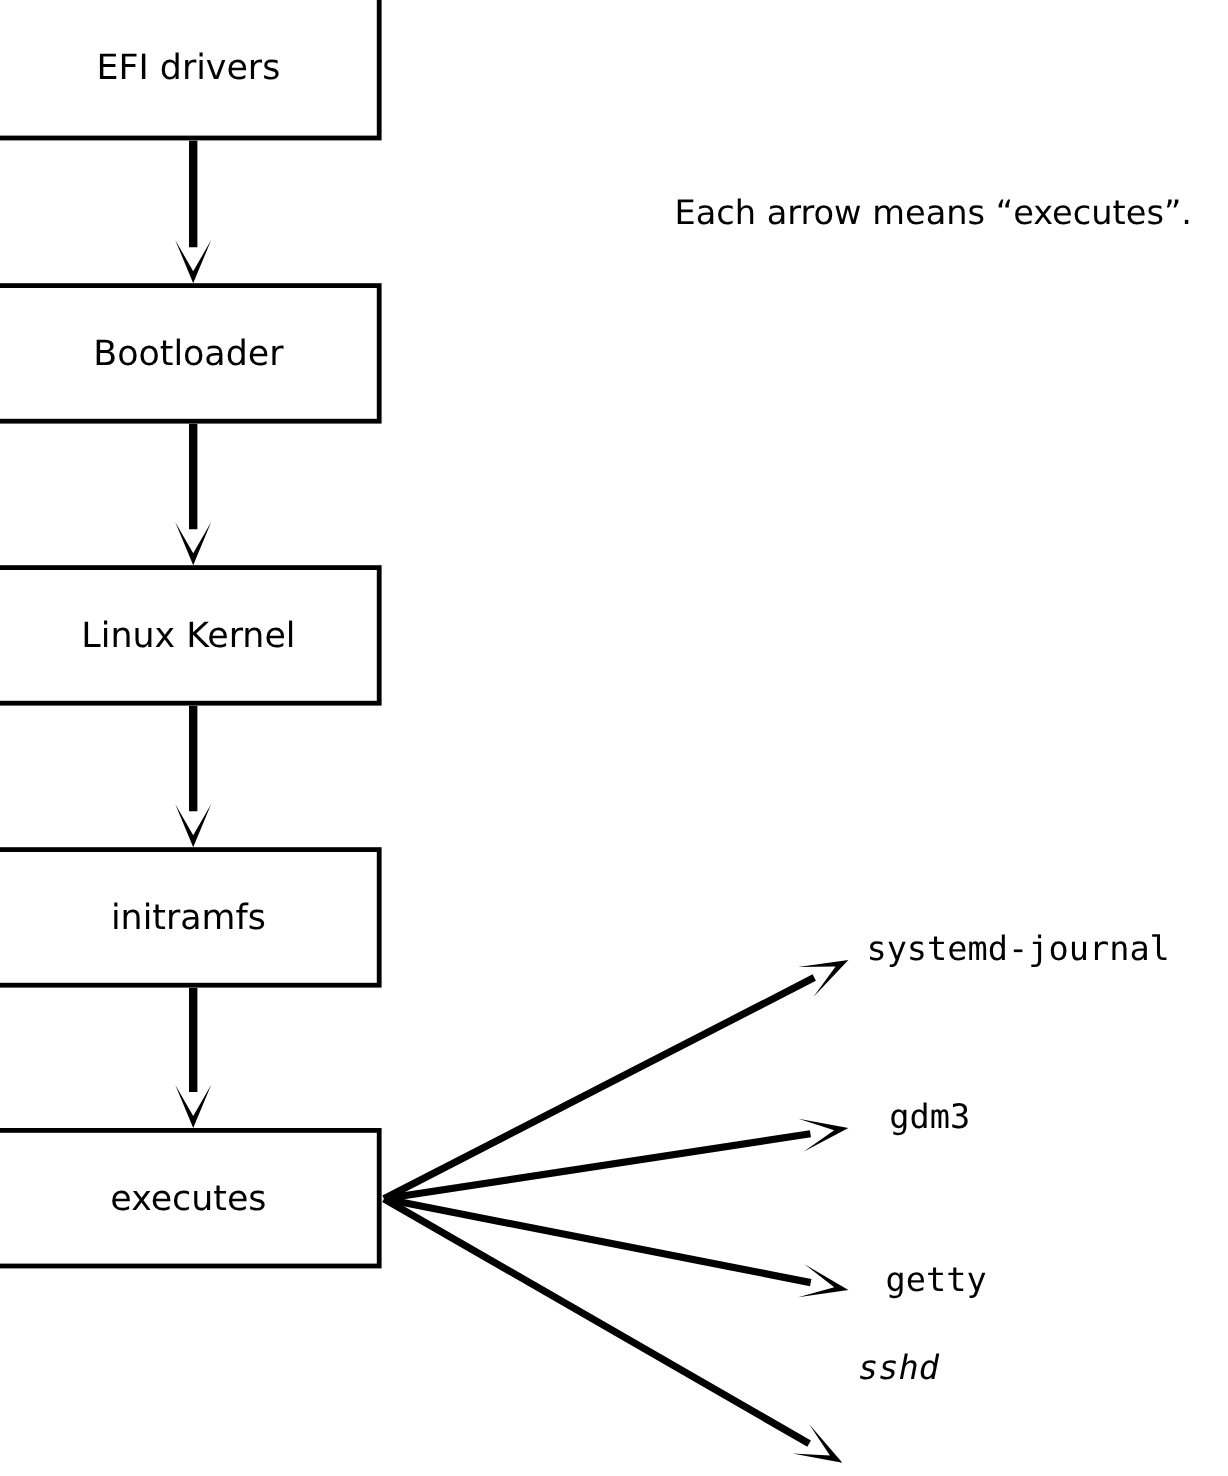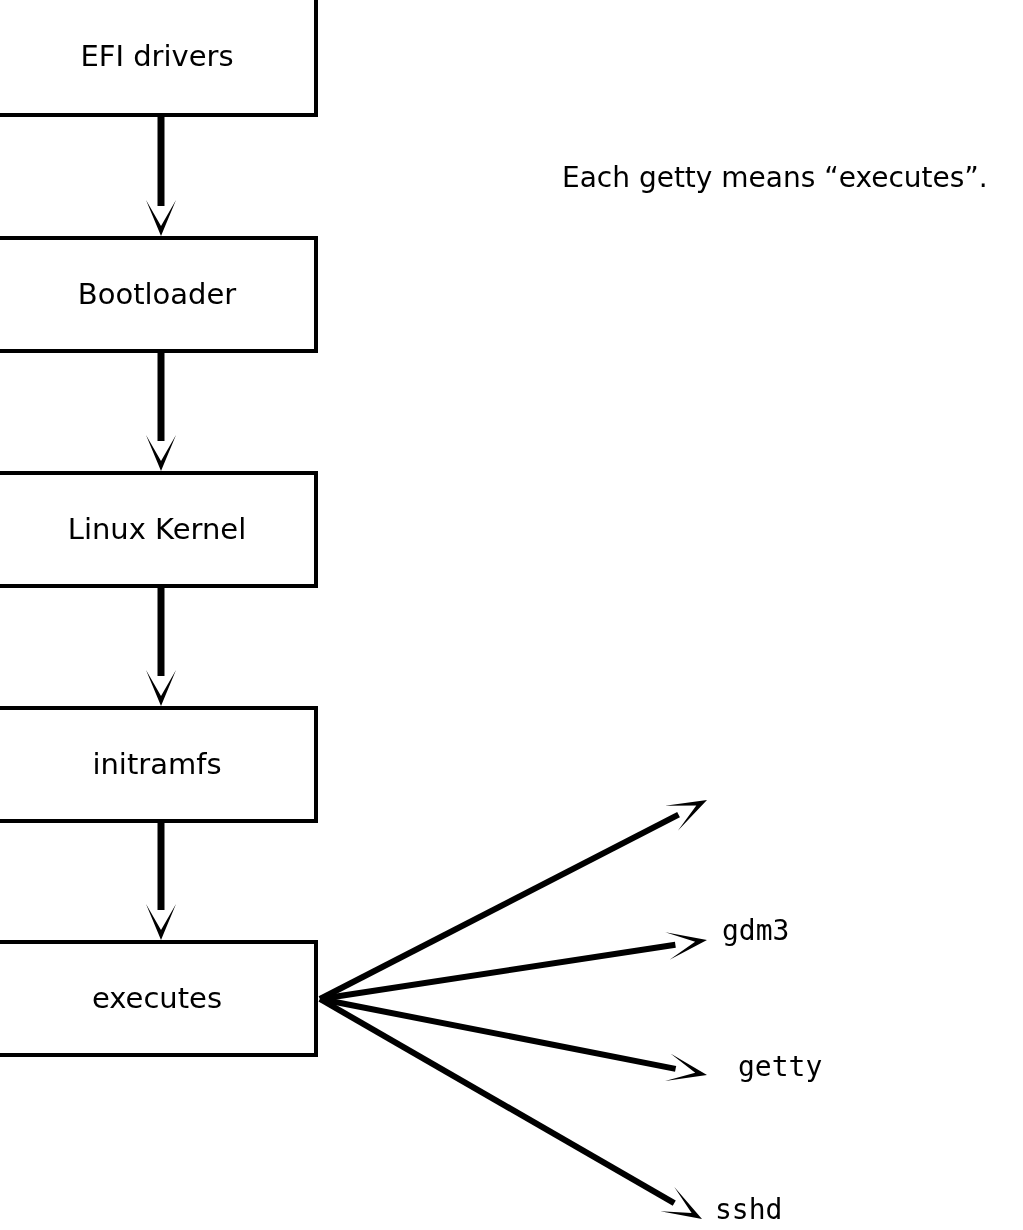--- a/index.html
+++ b/index.html
@@ -95,19 +95,20 @@
   <div class="node-box" id="node-2" style="left: -4px; top: 471px; width: 322px; height: 117px;">
     <span class="node-label">Linux Kernel</span>
   </div>
   <div class="node-box" id="node-3" style="left: -4px; top: 706px; width: 322px; height: 117px;">
     <span class="node-label">initramfs</span>
   </div>
   <div class="node-box" id="node-4" style="left: -4px; top: 940px; width: 322px; height: 117px;">
     <span class="node-label">executes</span>
   </div>
 
-  <div class="service-label" id="svc-1" style="left: 722px; top: 917px;">gdm3</div>
+  <div class="service-label" id="svc-0" style="left: 722px; top: 777px;">systemd-journal</div>
+  <div class="service-label" id="svc-1" style="left: 741px; top: 917px;">gdm3</div>
   <div class="service-label" id="svc-2" style="left: 738px; top: 1053px;">getty</div>
-  <div class="service-label" id="svc-3" style="left: 715px; top: 1196px;">sshd</div>
+  <div class="service-label" id="svc-3" style="left: 715px; top: 1126px; font-style: italic;">sshd</div>
 
-  <div class="caption-text" id="caption" style="left: 562px; top: 164px;">Each getty means “executes”.</div>
+  <div class="caption-text" id="caption" style="left: 562px; top: 164px;">Each arrow means “executes”.</div>
 
 </div>
 
 </body></html>

